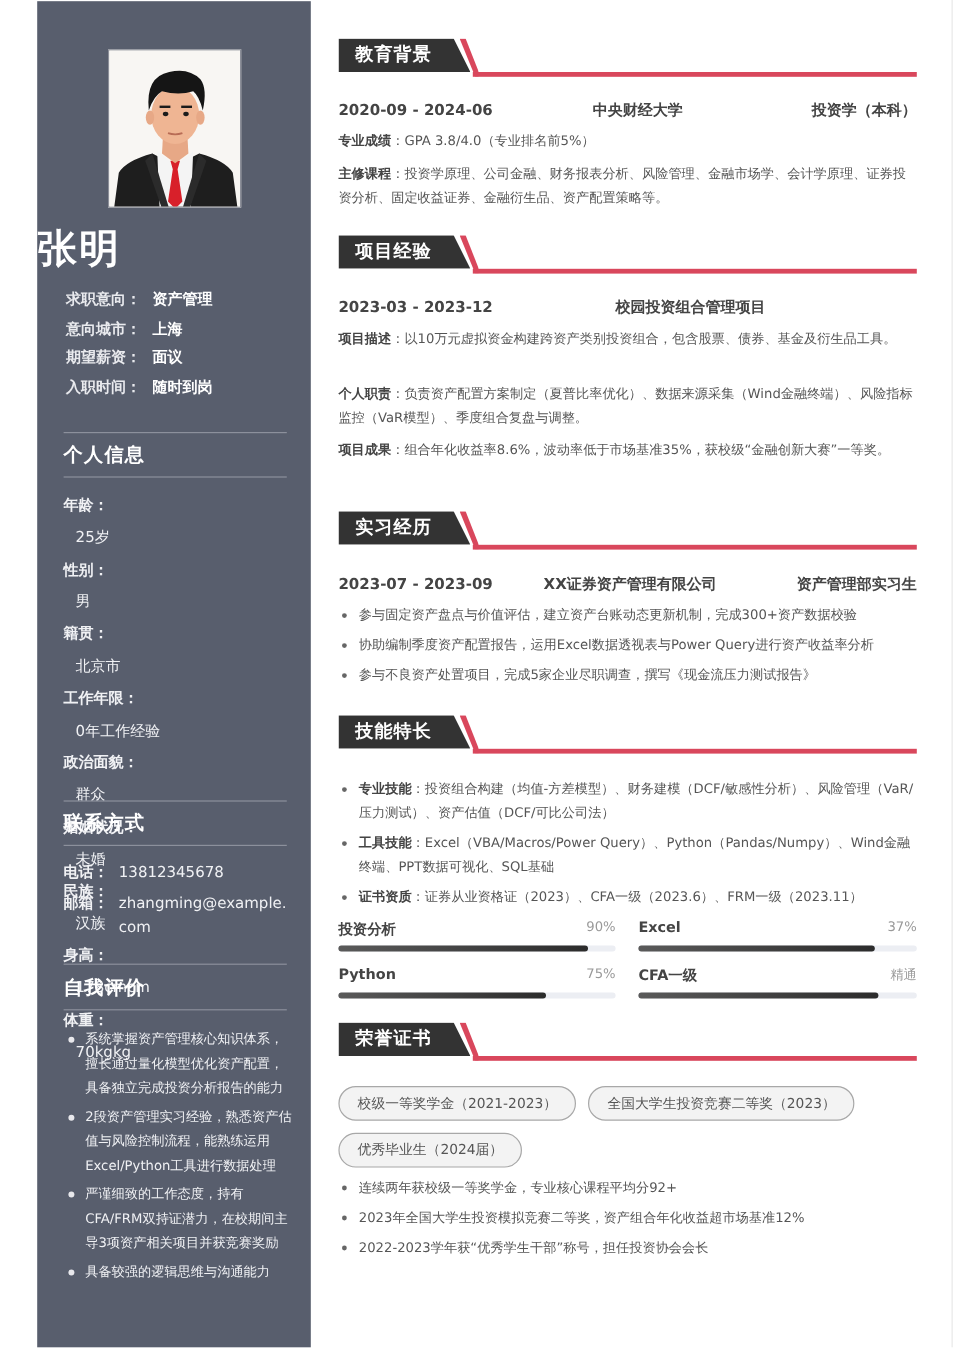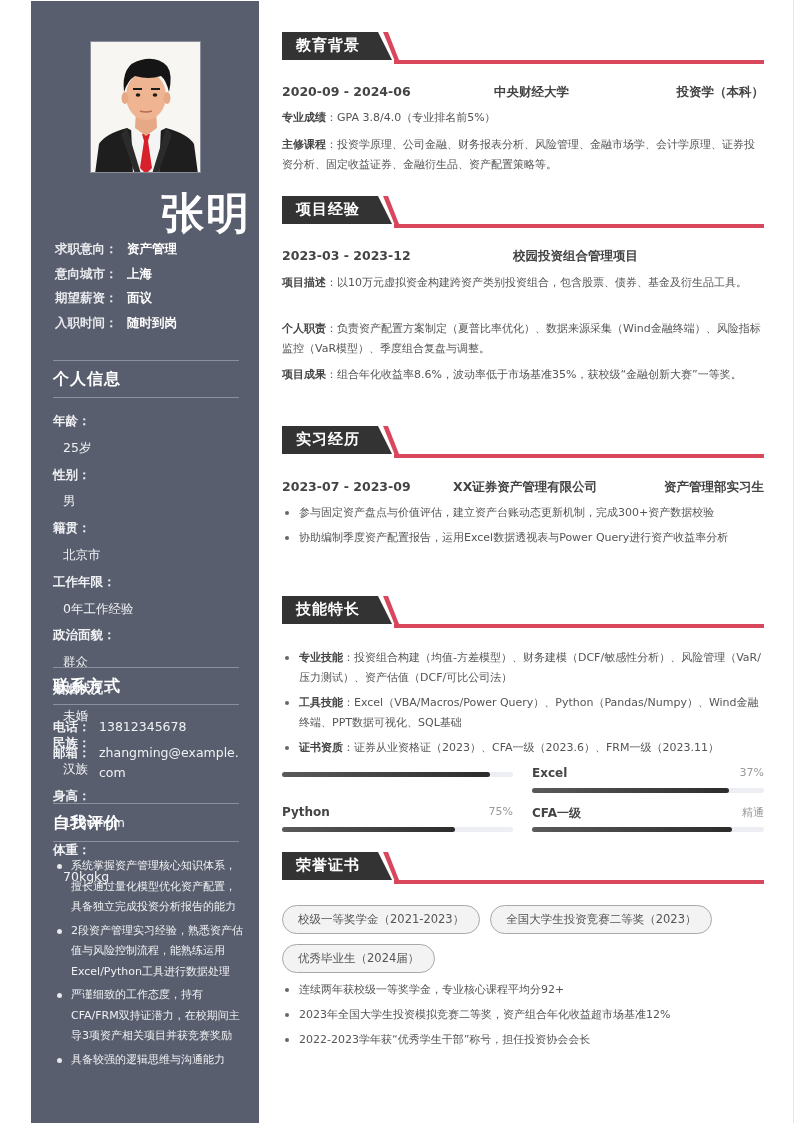--- a/index.html
+++ b/index.html
@@ -4,21 +4,21 @@
 <style>
   * { box-sizing: border-box; margin: 0; padding: 0; }
   html, body { width: 794px; height: 1123px; overflow: hidden; background: #ffffff; }
   body { font-family: "DejaVu Sans", "Liberation Sans", sans-serif; color: #555; position: relative; }
 
   .page-border { position: absolute; left: 0; top: 0; width: 794px; height: 1123px; border-right: 1px solid #e4e4e4; pointer-events: none; }
 
   
   .sidebar { position: absolute; left: 31px; top: 1px; width: 228px; height: 1122px; background: #585e6d; color: #fff; overflow: hidden; }
   .photo { position: absolute; left: 59px; top: 40px; width: 111px; height: 132px; background: #f7f5f2; border: 1px solid #8c8f99; overflow: hidden; }
-  .name { position: absolute; left: 0; top: 184px; width: 220px; text-align: right; font-size: 43px; font-weight: bold; letter-spacing: 2px; color: #fff; }
+  .name { position: absolute; left: 0; top: 184px; width: 220px; text-align: left; font-size: 33px; font-weight: bold; letter-spacing: 2px; color: #fff; }
   .intent { position: absolute; left: 24px; top: 236px; width: 190px; }
   .intent-row { display: flex; height: 24.7px; align-items: center; font-size: 12.5px; font-weight: bold; }
   .intent-row .k { width: 72px; color: #e9eaee; }
   .intent-row .v { color: #fff; }
 
   .sb-rule { position: absolute; left: 22px; width: 186px; height: 1px; background: #8c909c; }
   .sb-title { position: absolute; left: 22px; font-size: 16px; font-weight: bold; color: #fff; letter-spacing: 1px; }
 
   .info { position: absolute; left: 22px; width: 190px; }
   .info-row { display: flex; font-size: 12.5px; line-height: 26.8px; flex-direction: column; }
@@ -220,35 +220,40 @@
   <div class="line"></div>
 </div>
 <div class="row3" style="top:479px">
   <span>2023-07 - 2023-09</span>
   <span class="mid" style="left:171px">XX证券资产管理有限公司</span>
   <span>资产管理部实习生</span>
 </div>
 <ul class="blist" style="top:503px">
   <li>参与固定资产盘点与价值评估，建立资产台账动态更新机制，完成300+资产数据校验</li>
   <li>协助编制季度资产配置报告，运用Excel数据透视表与Power Query进行资产收益率分析</li>
+  <li>参与不良资产处置项目，完成5家企业尽职调查，撰写《现金流压力测试报告》</li>
 </ul>
 
 <div class="sec-head" style="top:596px">
   <div class="label-box"></div>
   <div class="label">技能特长</div>
   <div class="slash"></div>
   <div class="line"></div>
 </div>
 <ul class="blist" style="top:648px">
   <li><b>专业技能</b><span>：投资组合构建（均值-方差模型）、财务建模（DCF/敏感性分析）、风险管理（VaR/压力测试）、资产估值（DCF/可比公司法）</span></li>
   <li><b>工具技能</b><span>：Excel（VBA/Macros/Power Query）、Python（Pandas/Numpy）、Wind金融终端、PPT数据可视化、SQL基础</span></li>
   <li><b>证书资质</b><span>：证券从业资格证（2023）、CFA一级（2023.6）、FRM一级（2023.11）</span></li>
 </ul>
 <div class="skills-grid">
   <div class="skill">
+    <div class="hdr">
+        <span class="nm">投资分析</span>
+        <span class="pct">90%</span>
+      </div>
     <div class="track">
         <div class="fill" style="width: 90%;"></div>
       </div>
   </div>
   <div class="skill">
     <div class="hdr">
         <span class="nm">Excel</span>
         <span class="pct">37%</span>
       </div>
     <div class="track">

